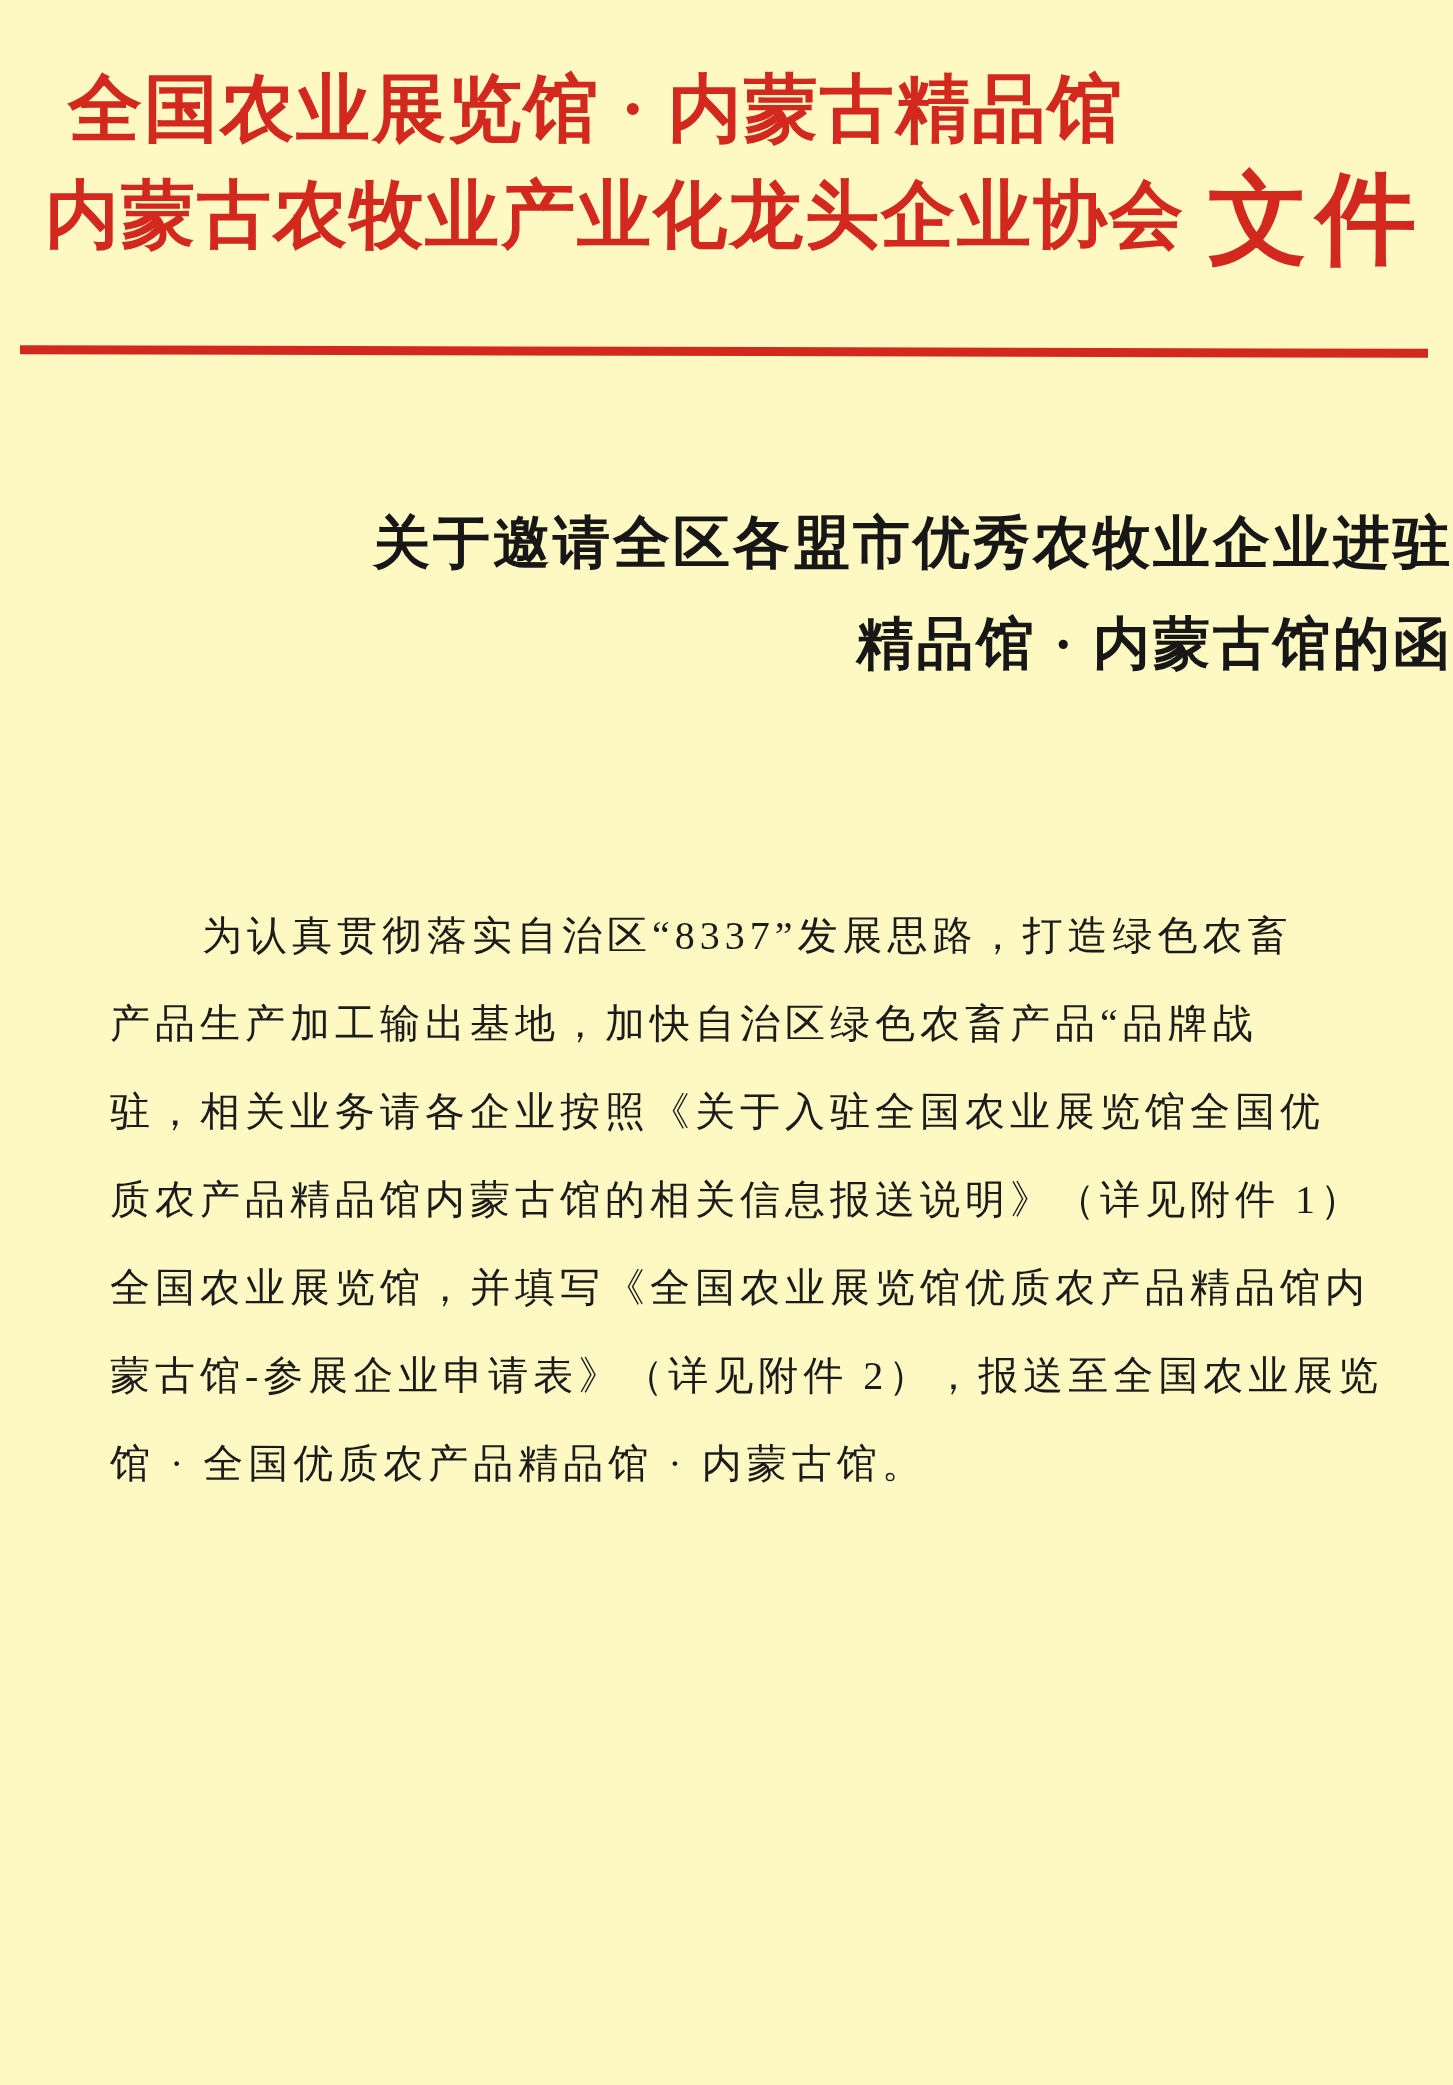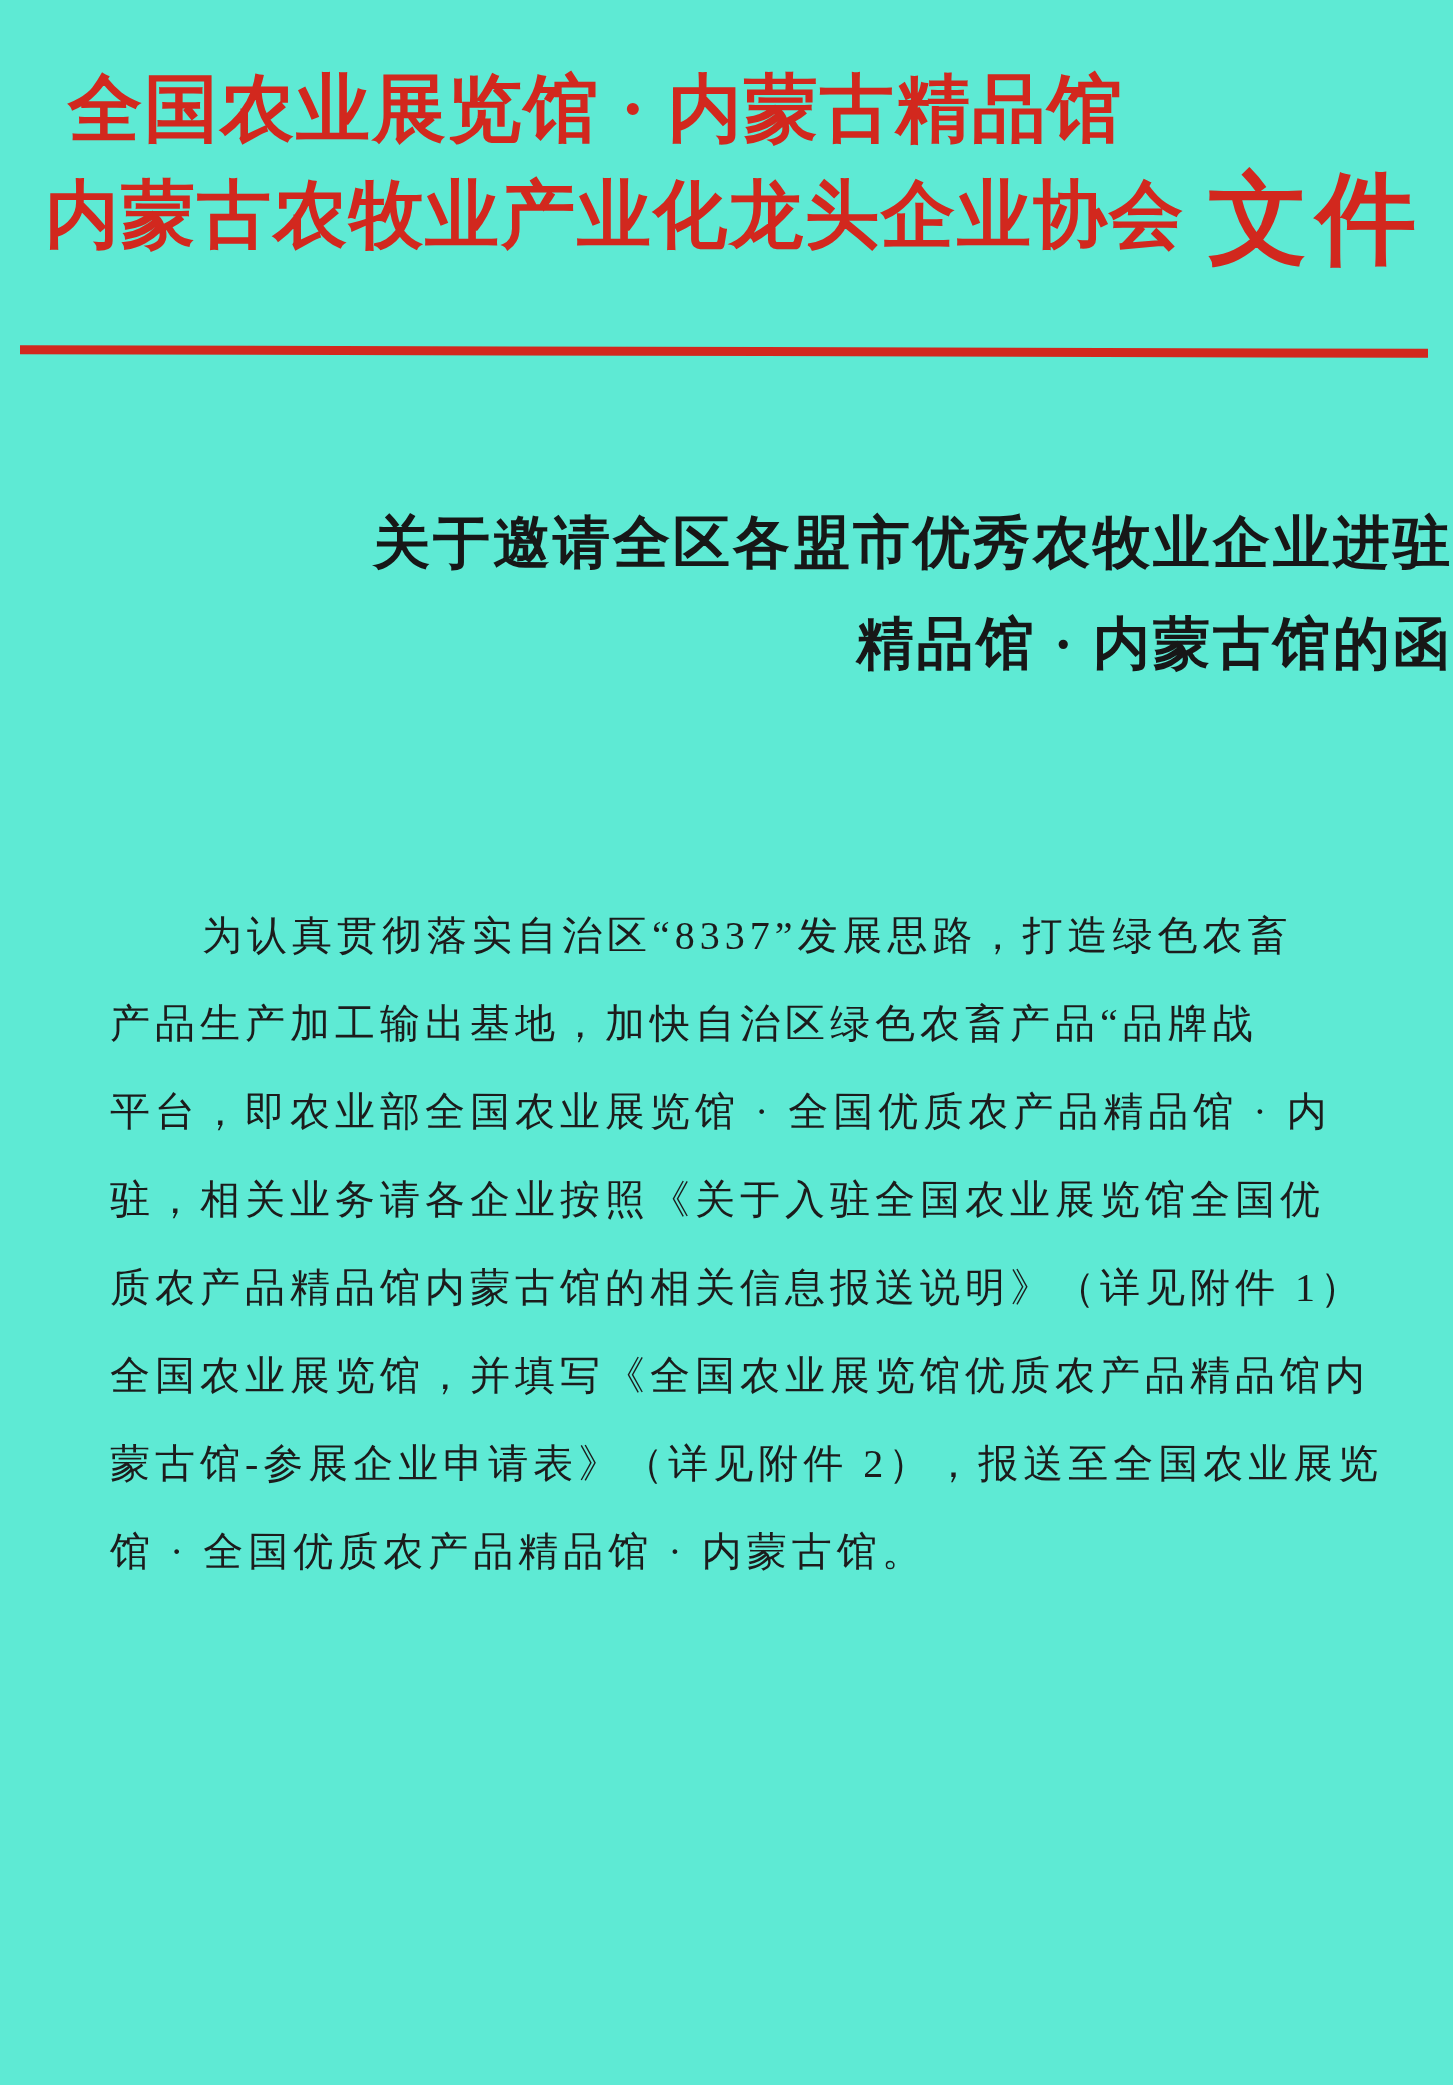--- a/index.html
+++ b/index.html
@@ -5,21 +5,21 @@
   html, body {
     margin: 0;
     padding: 0;
     background: #e8e8e8;
   }
   .page {
     position: relative;
     width: 1453px;
     height: 2085px;
     margin: 0 auto;
-    background: #5eead4;
+    background: #fef9c3;
     overflow: hidden;
     font-family: "Liberation Serif", "DejaVu Serif", serif;
   }
   
   .letterhead-line {
     position: absolute;
     color: #d2281e;
     font-weight: bold;
     font-size: 74px;
     letter-spacing: 2px;
@@ -91,21 +91,20 @@
   </div>
 
   <div class="doc-title">
     <div>关于邀请全区各盟市优秀农牧业企业进驻</div>
     <div>精品馆 · 内蒙古馆的函</div>
   </div>
 
   <div class="doc-body">
     <div class="body-line indent">为认真贯彻落实自治区“8337”发展思路，打造绿色农畜</div>
     <div class="body-line">产品生产加工输出基地，加快自治区绿色农畜产品“品牌战</div>
-    <div class="body-line">平台，即农业部全国农业展览馆 · 全国优质农产品精品馆 · 内</div>
     <div class="body-line">驻，相关业务请各企业按照《关于入驻全国农业展览馆全国优</div>
     <div class="body-line">质农产品精品馆内蒙古馆的相关信息报送说明》（详见附件 1）</div>
     <div class="body-line">全国农业展览馆，并填写《全国农业展览馆优质农产品精品馆内</div>
     <div class="body-line">蒙古馆-参展企业申请表》（详见附件 2），报送至全国农业展览</div>
     <div class="body-line">馆 · 全国优质农产品精品馆 · 内蒙古馆。</div>
   </div>
 
 </div>
 
 </body></html>

